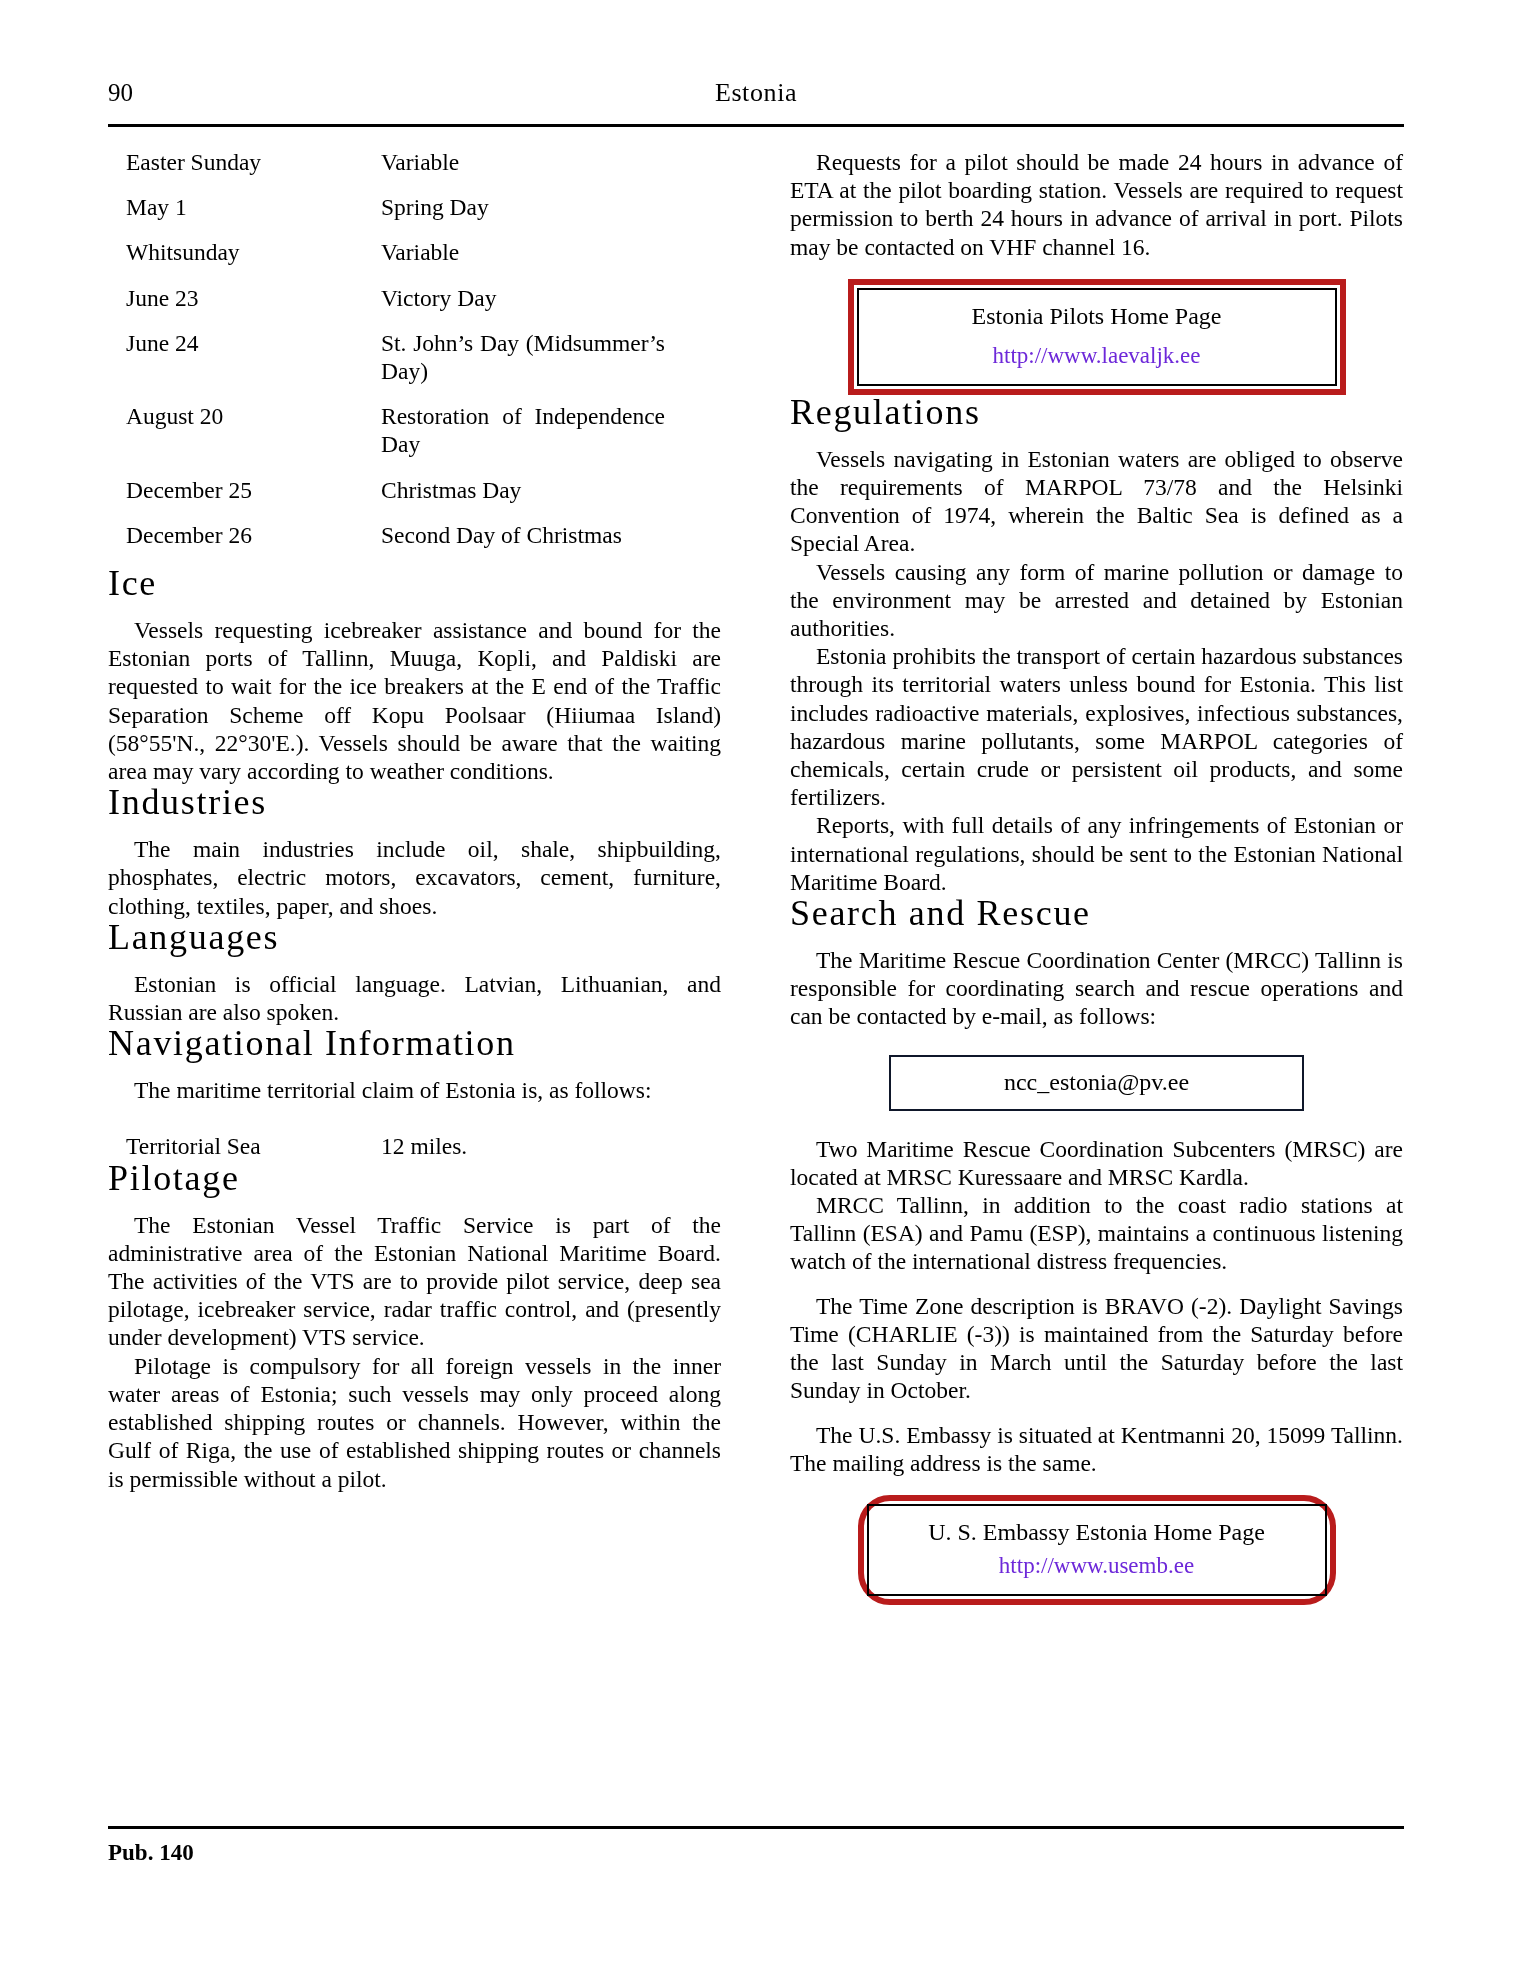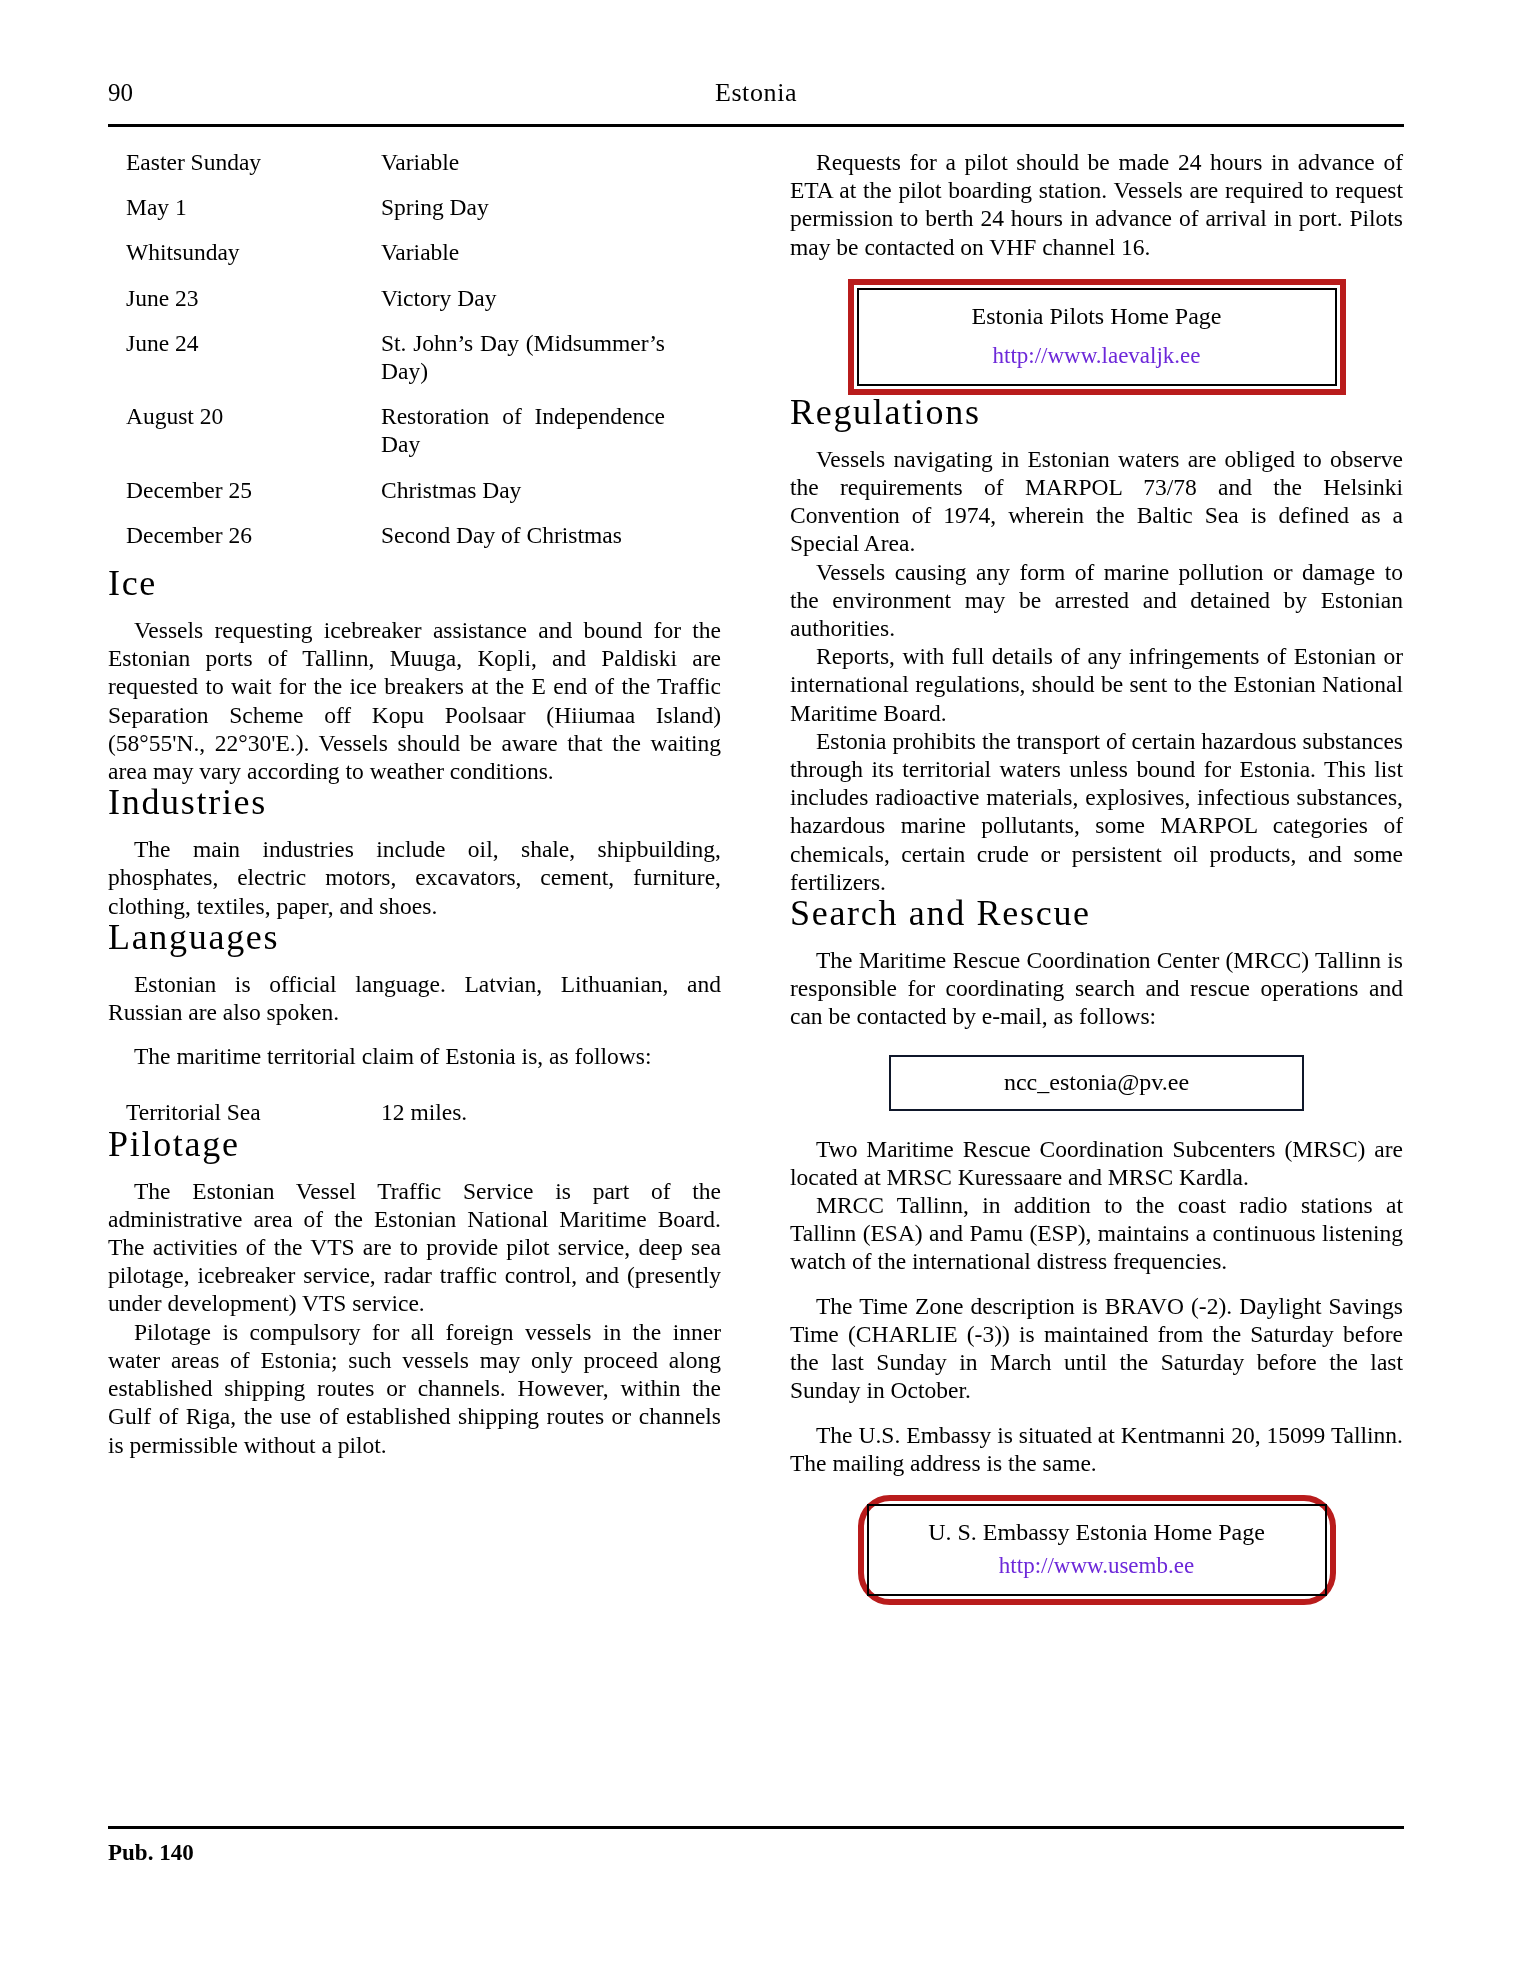--- a/index.html
+++ b/index.html
@@ -237,20 +237,21 @@
 
     <h2 class="section sec-gap-lg">Ice</h2>
     <p class="body indent after-head">Vessels requesting icebreaker assistance and bound for the Estonian ports of Tallinn, Muuga, Kopli, and Paldiski are requested to wait for the ice breakers at the E end of the Traffic Separation Scheme off Kopu Poolsaar (Hiiumaa Island) (58°55'N., 22°30'E.). Vessels should be aware that the waiting area may vary according to weather conditions.</p>
 
     <h2 class="section sec-gap-lg">Industries</h2>
     <p class="body indent after-head">The main industries include oil, shale, shipbuilding, phosphates, electric motors, excavators, cement, furniture, clothing, textiles, paper, and shoes.</p>
 
     <h2 class="section sec-gap-md">Languages</h2>
     <p class="body indent after-head">Estonian is official language. Latvian, Lithuanian, and Russian are also spoken.</p>
 
+    <h2 class="section sec-gap-md">Navigational Information</h2>
     <p class="body indent after-head">The maritime territorial claim of Estonia is, as follows:</p>
 
     <table class="terrtable">
       <tbody>
         <tr>
           <td class="term">Territorial Sea</td>
           <td class="desc">12 miles.</td>
         </tr>
       </tbody>
     </table>
@@ -268,22 +269,22 @@
     <div class="box-outer w-pilots">
       <div class="box-inner">
         <div class="box-title">Estonia Pilots Home Page</div>
         <a class="box-link" href="#">http://www.laevaljk.ee</a>
       </div>
     </div>
 
     <h2 class="section sec-gap-md">Regulations</h2>
     <p class="body indent after-head">Vessels navigating in Estonian waters are obliged to observe the requirements of MARPOL 73/78 and the Helsinki Convention of 1974, wherein the Baltic Sea is defined as a Special Area.</p>
     <p class="body indent">Vessels causing any form of marine pollution or damage to the environment may be arrested and detained by Estonian authorities.</p>
+    <p class="body indent">Estonia prohibits the transport of certain hazardous substances through its territorial waters unless bound for Estonia. This list includes radioactive materials, explosives, infectious substances, hazardous marine pollutants, some MARPOL categories of chemicals, certain crude or persistent oil products, and some fertilizers.</p>
     <p class="body indent">Reports, with full details of any infringements of Estonian or international regulations, should be sent to the Estonian National Maritime Board.</p>
-    <p class="body indent">Estonia prohibits the transport of certain hazardous substances through its territorial waters unless bound for Estonia. This list includes radioactive materials, explosives, infectious substances, hazardous marine pollutants, some MARPOL categories of chemicals, certain crude or persistent oil products, and some fertilizers.</p>
 
     <h2 class="section sec-gap-sm">Search and Rescue</h2>
     <p class="body indent after-head">The Maritime Rescue Coordination Center (MRCC) Tallinn is responsible for coordinating search and rescue operations and can be contacted by e-mail, as follows:</p>
 
     <div class="box-single w-email">
       <div class="box-mono-text">ncc_estonia@pv.ee</div>
     </div>
 
     <p class="body indent" style="margin-top:24px">Two Maritime Rescue Coordination Subcenters (MRSC) are located at MRSC Kuressaare and MRSC Kardla.</p>
     <p class="body indent">MRCC Tallinn, in addition to the coast radio stations at Tallinn (ESA) and Pamu (ESP), maintains a continuous listening watch of the international distress frequencies.</p>

